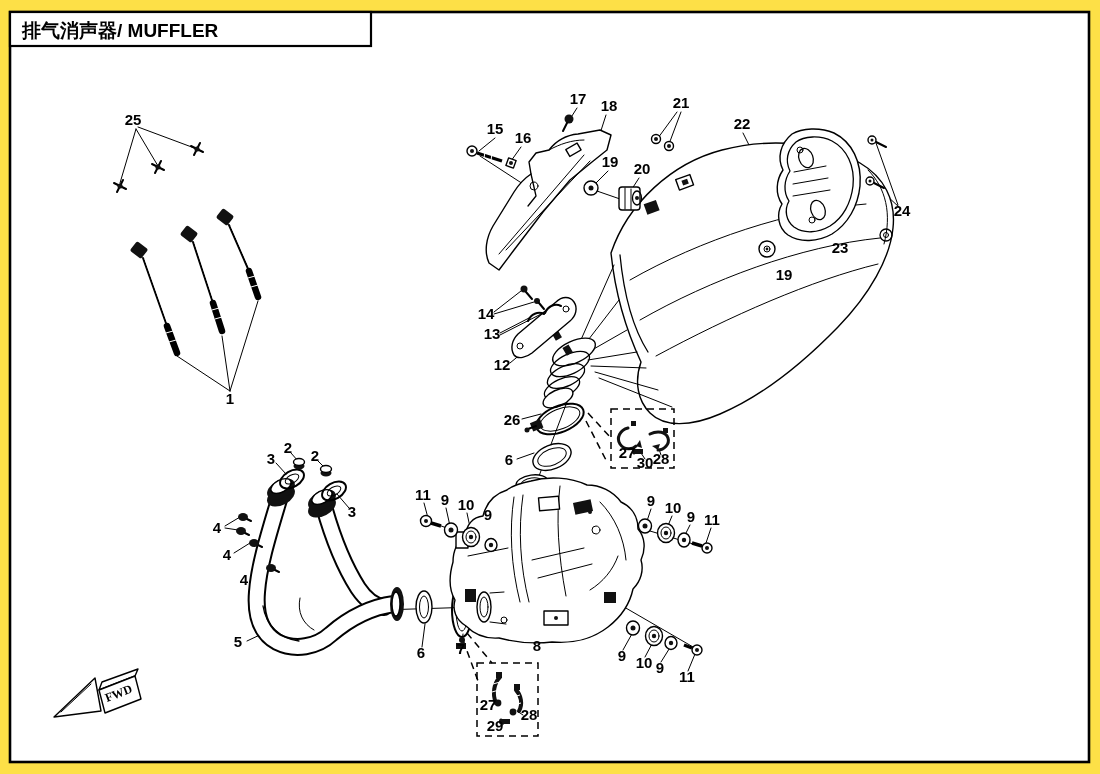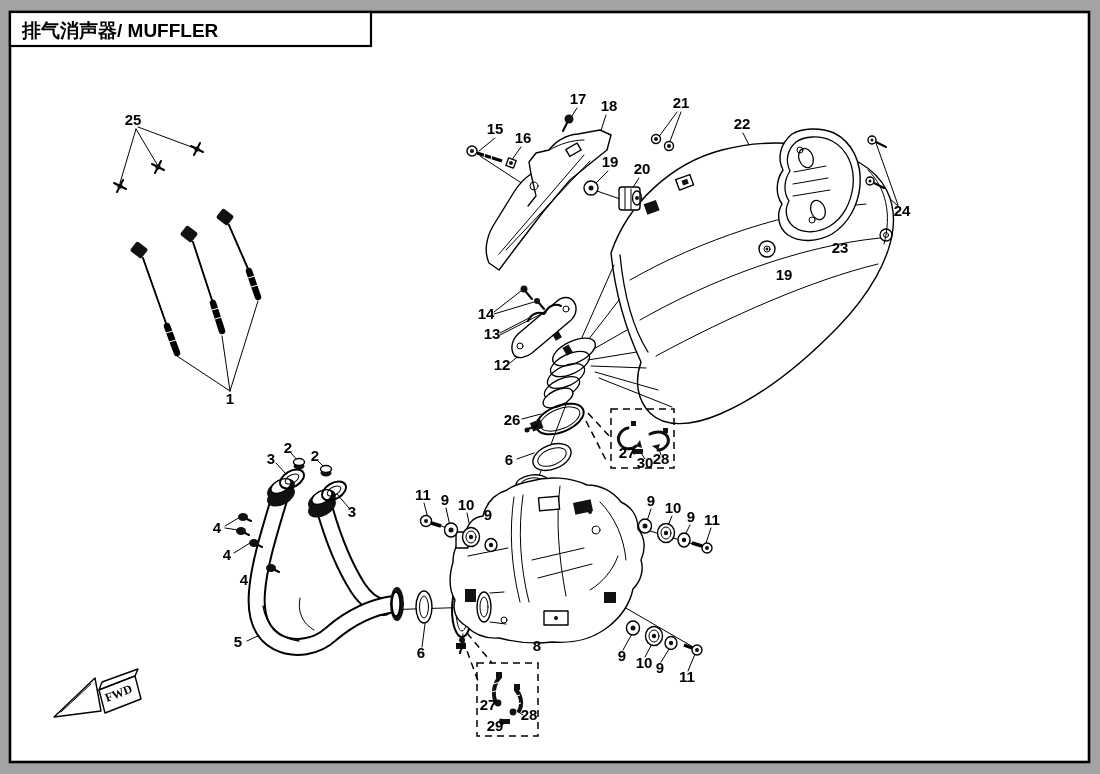--- a/index.html
+++ b/index.html
@@ -1,16 +1,16 @@
 <!DOCTYPE html>
 <html><head>
 <meta charset="utf-8">
 <style>
   html,body{margin:0;padding:0;background:#fff;}
-  .stage{position:relative;width:1100px;height:774px;background:#a3a3a3;overflow:hidden;}
+  .stage{position:relative;width:1100px;height:774px;background:#fde047;overflow:hidden;}
   svg{display:block;}
   .ln{fill:none;stroke:#000;stroke-width:1.3;stroke-linecap:round;stroke-linejoin:round;}
   .ln1{fill:none;stroke:#000;stroke-width:1;stroke-linecap:round;}
   .ln2{fill:none;stroke:#000;stroke-width:2;stroke-linecap:round;}
   .fw{fill:#fff;stroke:#000;stroke-width:1.4;stroke-linejoin:round;}
   .fd{fill:#111;stroke:none;}
   .dash{fill:none;stroke:#000;stroke-width:1.5;stroke-dasharray:7 5;}
   .plabel{font-family:"Liberation Sans",sans-serif;font-weight:bold;font-size:15px;fill:#000;text-anchor:middle;dominant-baseline:middle;}
   .title-txt{font-family:"Liberation Sans","DejaVu Sans",sans-serif;font-weight:bold;font-size:19px;fill:#000;}
   .fwd-txt{font-family:"Liberation Serif",serif;font-weight:bold;font-size:12px;fill:#000;text-anchor:middle;}

